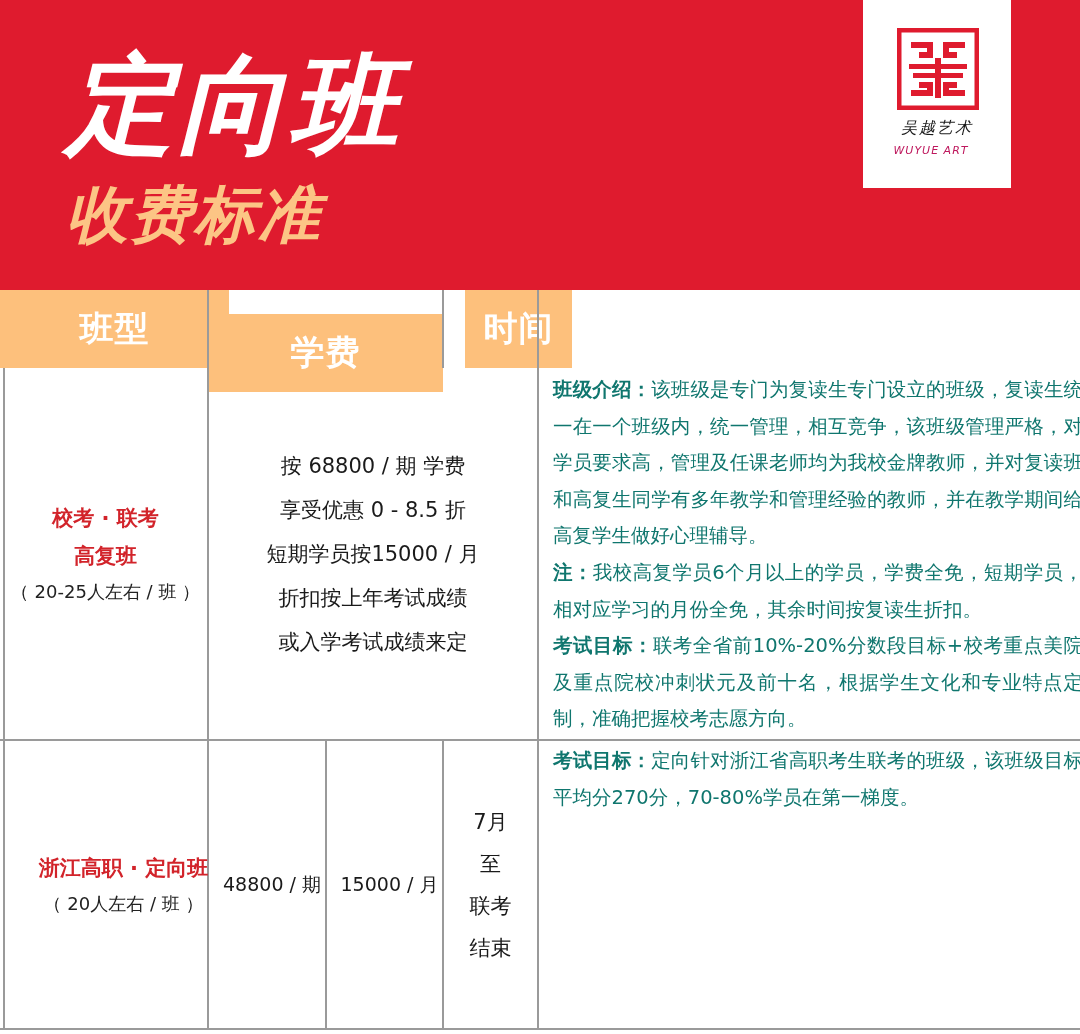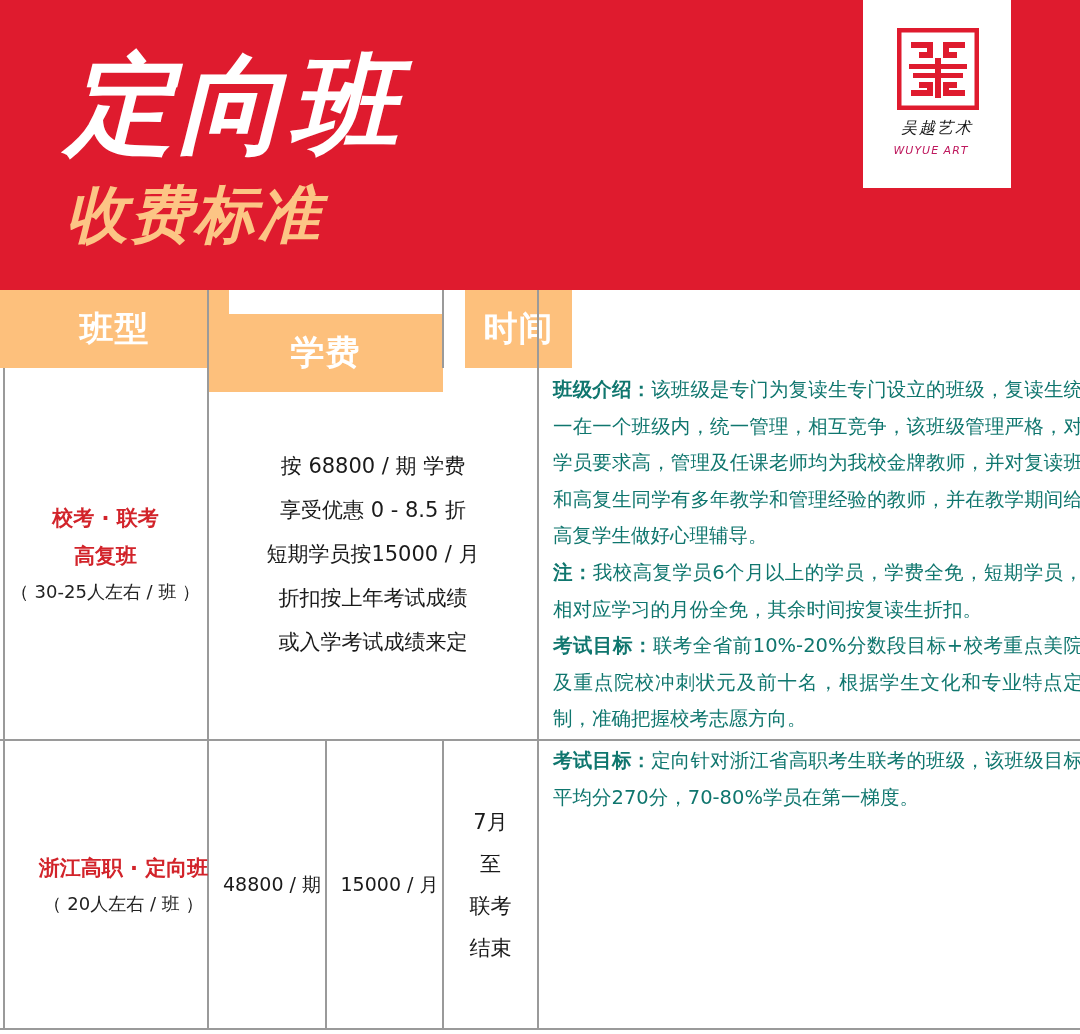--- a/index.html
+++ b/index.html
@@ -65,21 +65,21 @@
   <div class="vline" style="left:537px;top:0;height:740px;"></div>
   <div class="vline" style="left:3px;top:78px;height:662px;"></div>
   <div class="vline" style="left:325px;top:450px;height:290px;"></div>
   <div class="vline" style="left:442px;top:450px;height:290px;"></div>
   <div class="hline" style="left:0;top:449px;width:1080px;"></div>
   <div class="hline" style="left:0;top:738px;width:1080px;"></div>
 
   <div class="cell" style="left:4px;top:78px;width:203px;height:371px;">
     <div class="cls-name">校考 · 联考</div>
     <div class="cls-name">高复班</div>
-    <div class="cls-size">（ 30-25人左右 / 班 ）</div>
+    <div class="cls-size">（ 20-25人左右 / 班 ）</div>
   </div>
   <div class="cell" style="left:209px;top:78px;width:328px;height:371px;">
     <div class="fee-line">按 68800 / 期 学费</div>
     <div class="fee-line">享受优惠 0 - 8.5 折</div>
     <div class="fee-line">短期学员按15000 / 月</div>
     <div class="fee-line">折扣按上年考试成绩</div>
     <div class="fee-line">或入学考试成绩来定</div>
   </div>
   <div class="intro" style="top:82px;">
     <p><b>班级介绍：</b><span>该班级是专门为复读生专门设立的班级，复读生统一在一个班级内，统一管理，相互竞争，该班级管理严格，对学员要求高，管理及任课老师均为我校金牌教师，并对复读班和高复生同学有多年教学和管理经验的教师，并在教学期间给高复学生做好心理辅导。</span></p>

